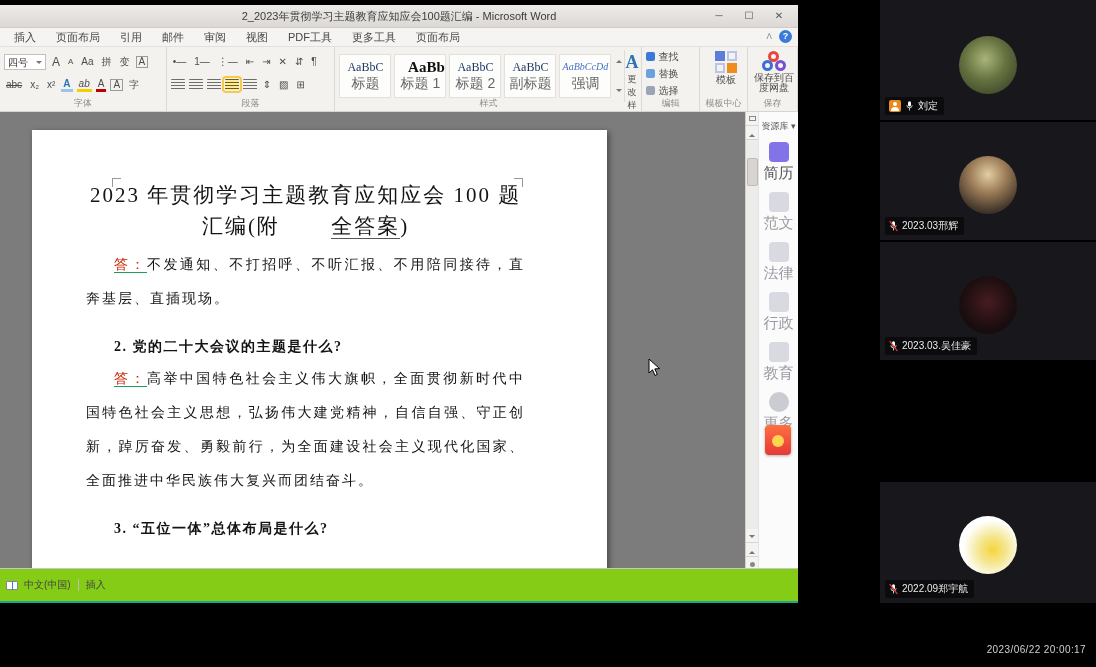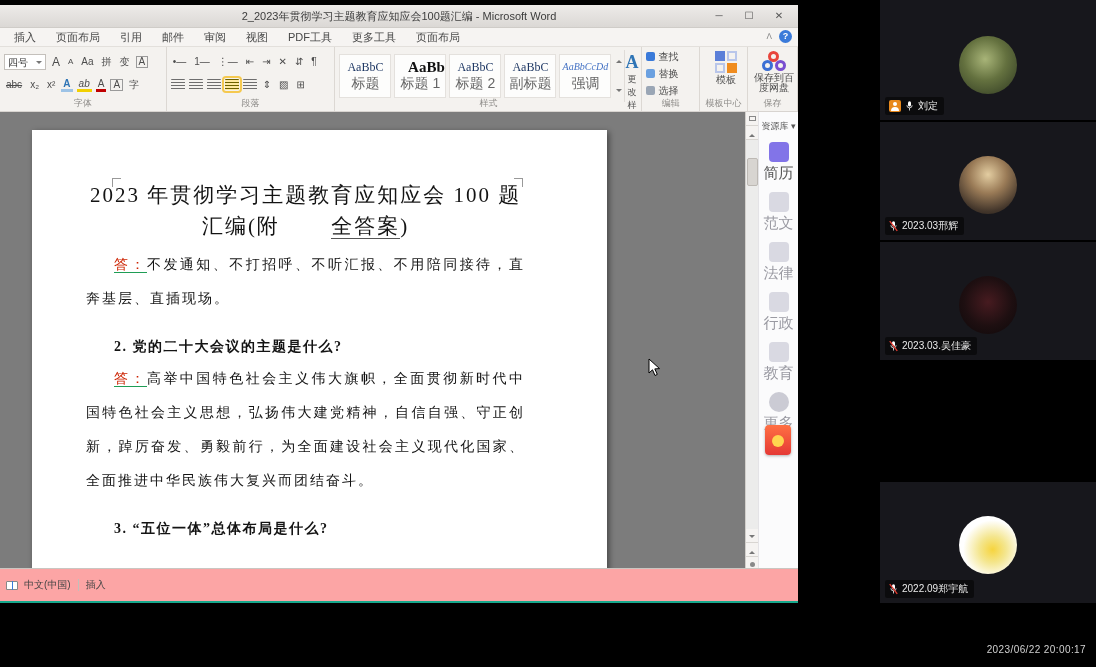--- a/index.html
+++ b/index.html
@@ -92,21 +92,21 @@
   .rp-ic { width:20px; height:20px; margin:0 auto 2px; border-radius:4px; background:#d9d9e2; }
   .rp-ic.resume { background:#8274e8; }
   .rp-ic.more { border-radius:50%; background:#cbcbd4; }
   .rp-name { font-size:15px; color:#9a9aa2; }
   .rp-item.first .rp-name { color:#555; }
   .redpacket { position:absolute; left:6px; top:313px; width:26px; height:30px; border-radius:4px;
     background:linear-gradient(#ff7043,#e53935); box-shadow:0 1px 3px rgba(0,0,0,.3); }
   .redpacket::after { content:""; position:absolute; left:7px; top:10px; width:12px; height:12px; border-radius:50%; background:#ffd54f; }
 
   
-  .statusbar { position:absolute; left:0; right:0; bottom:0; height:33px; background:#fca5a5; border-top:1px solid #c9c6c1; display:flex; align-items:center; font-size:10px; color:#444; padding:12px 6px; }
+  .statusbar { position:absolute; left:0; right:0; bottom:0; height:33px; background:#84cc16; border-top:1px solid #c9c6c1; display:flex; align-items:center; font-size:10px; color:#444; padding:12px 6px; }
   .book-ic { width:12px; height:9px; background:#fff; border:1px solid #888; border-radius:1px 1px 0 0; position:relative; margin-right:6px; }
   .book-ic::after { content:""; position:absolute; left:5px; top:-1px; width:1px; height:9px; background:#3a7ad9; }
   .sb-sep { width:1px; height:12px; background:#c2bfba; margin:0 7px; }
   .sb-right { margin-left:auto; display:flex; align-items:center; gap:4px; }
   .viewbtn { width:13px; height:13px; background:#f6f4f2; border:1px solid #b6b2ad; }
   .viewbtn.active { background:#ffe9a0; border-color:#d7a300; }
   .zoomctl { display:flex; align-items:center; gap:5px; margin-left:8px; }
   .zring { width:13px; height:13px; border-radius:50%; border:1px solid #9a968f; text-align:center; line-height:11px; font-size:10px; color:#555; background:#f3f1ee; }
   .ztrack { width:78px; height:3px; background:#c6c2bc; border-radius:2px; position:relative; }
   .zthumb { position:absolute; left:34px; top:-4px; width:9px; height:11px; background:#f3f1ee; border:1px solid #9a968f; border-radius:2px; }

